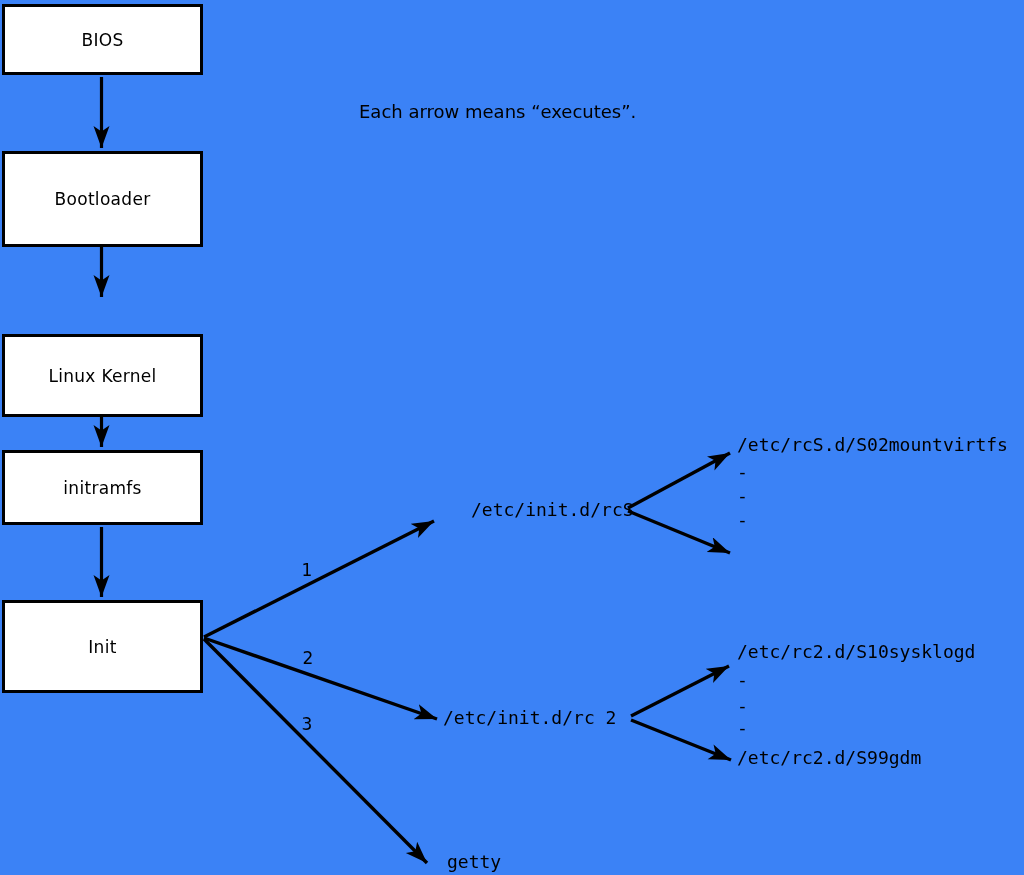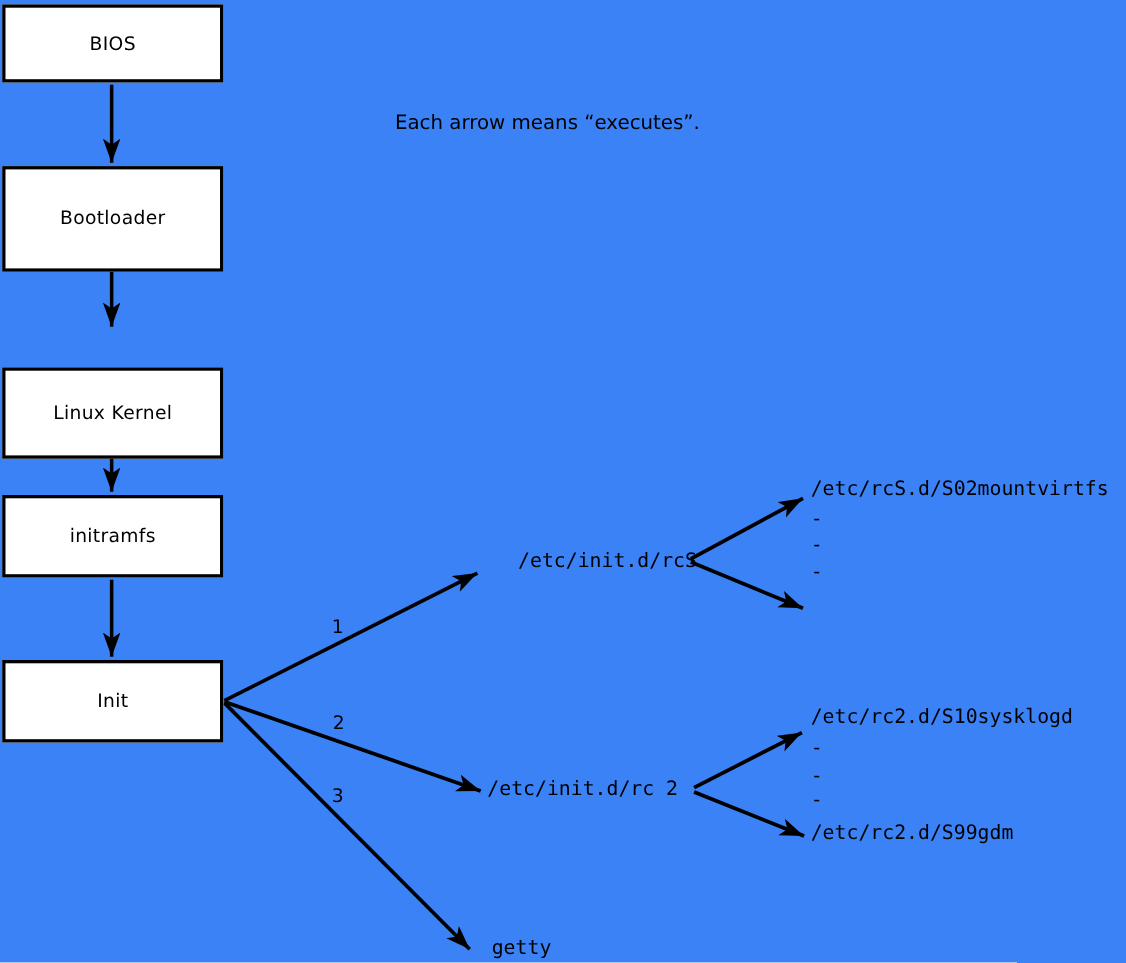--- a/index.html
+++ b/index.html
@@ -33,21 +33,21 @@
     display: flex;
     align-items: center;
     justify-content: center;
     font-size: 17px;
     letter-spacing: 0.3px;
   }
   .box-bios       { top: 4px;   height: 71px; }
   .box-bootloader { top: 151px; height: 96px; }
   .box-kernel     { top: 300px; height: 83px; margin-top: 34px; }
   .box-initramfs  { top: 450px; height: 75px; }
-  .box-init       { top: 600px; height: 75px; }
+  .box-init       { top: 600px; height: 93px; }
   .note {
     position: absolute;
     left: 359px;
     top: 101px;
     font-size: 18px;
     white-space: pre;
   }
   .fan-num {
     position: absolute;
     width: 18px;

